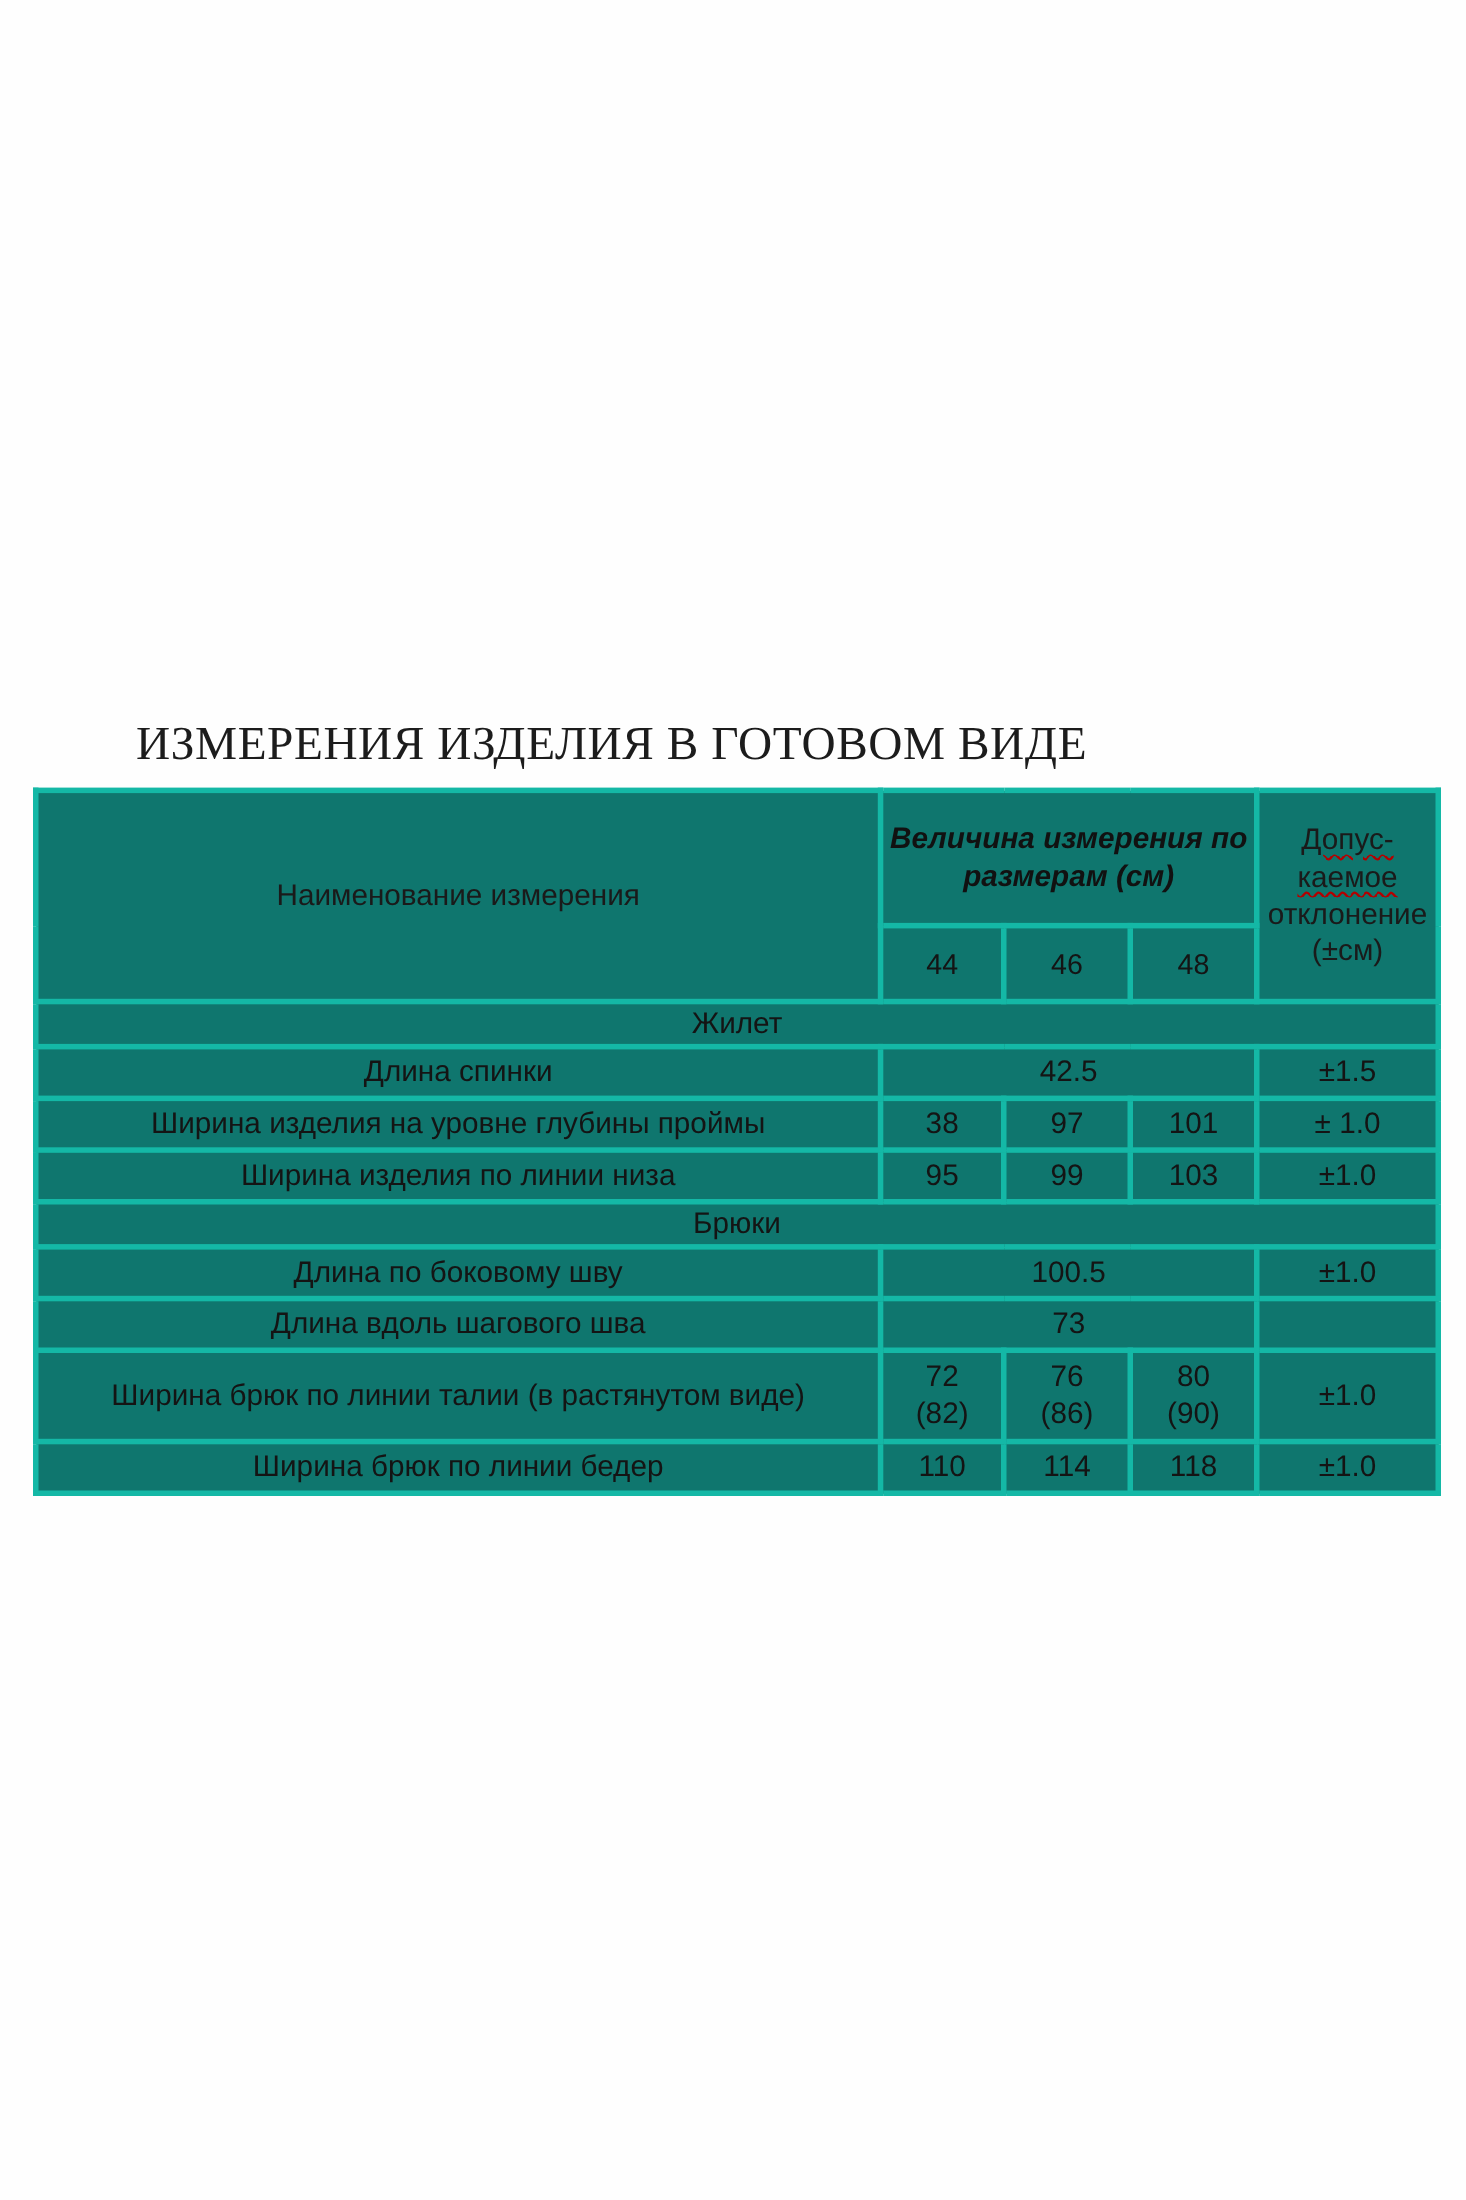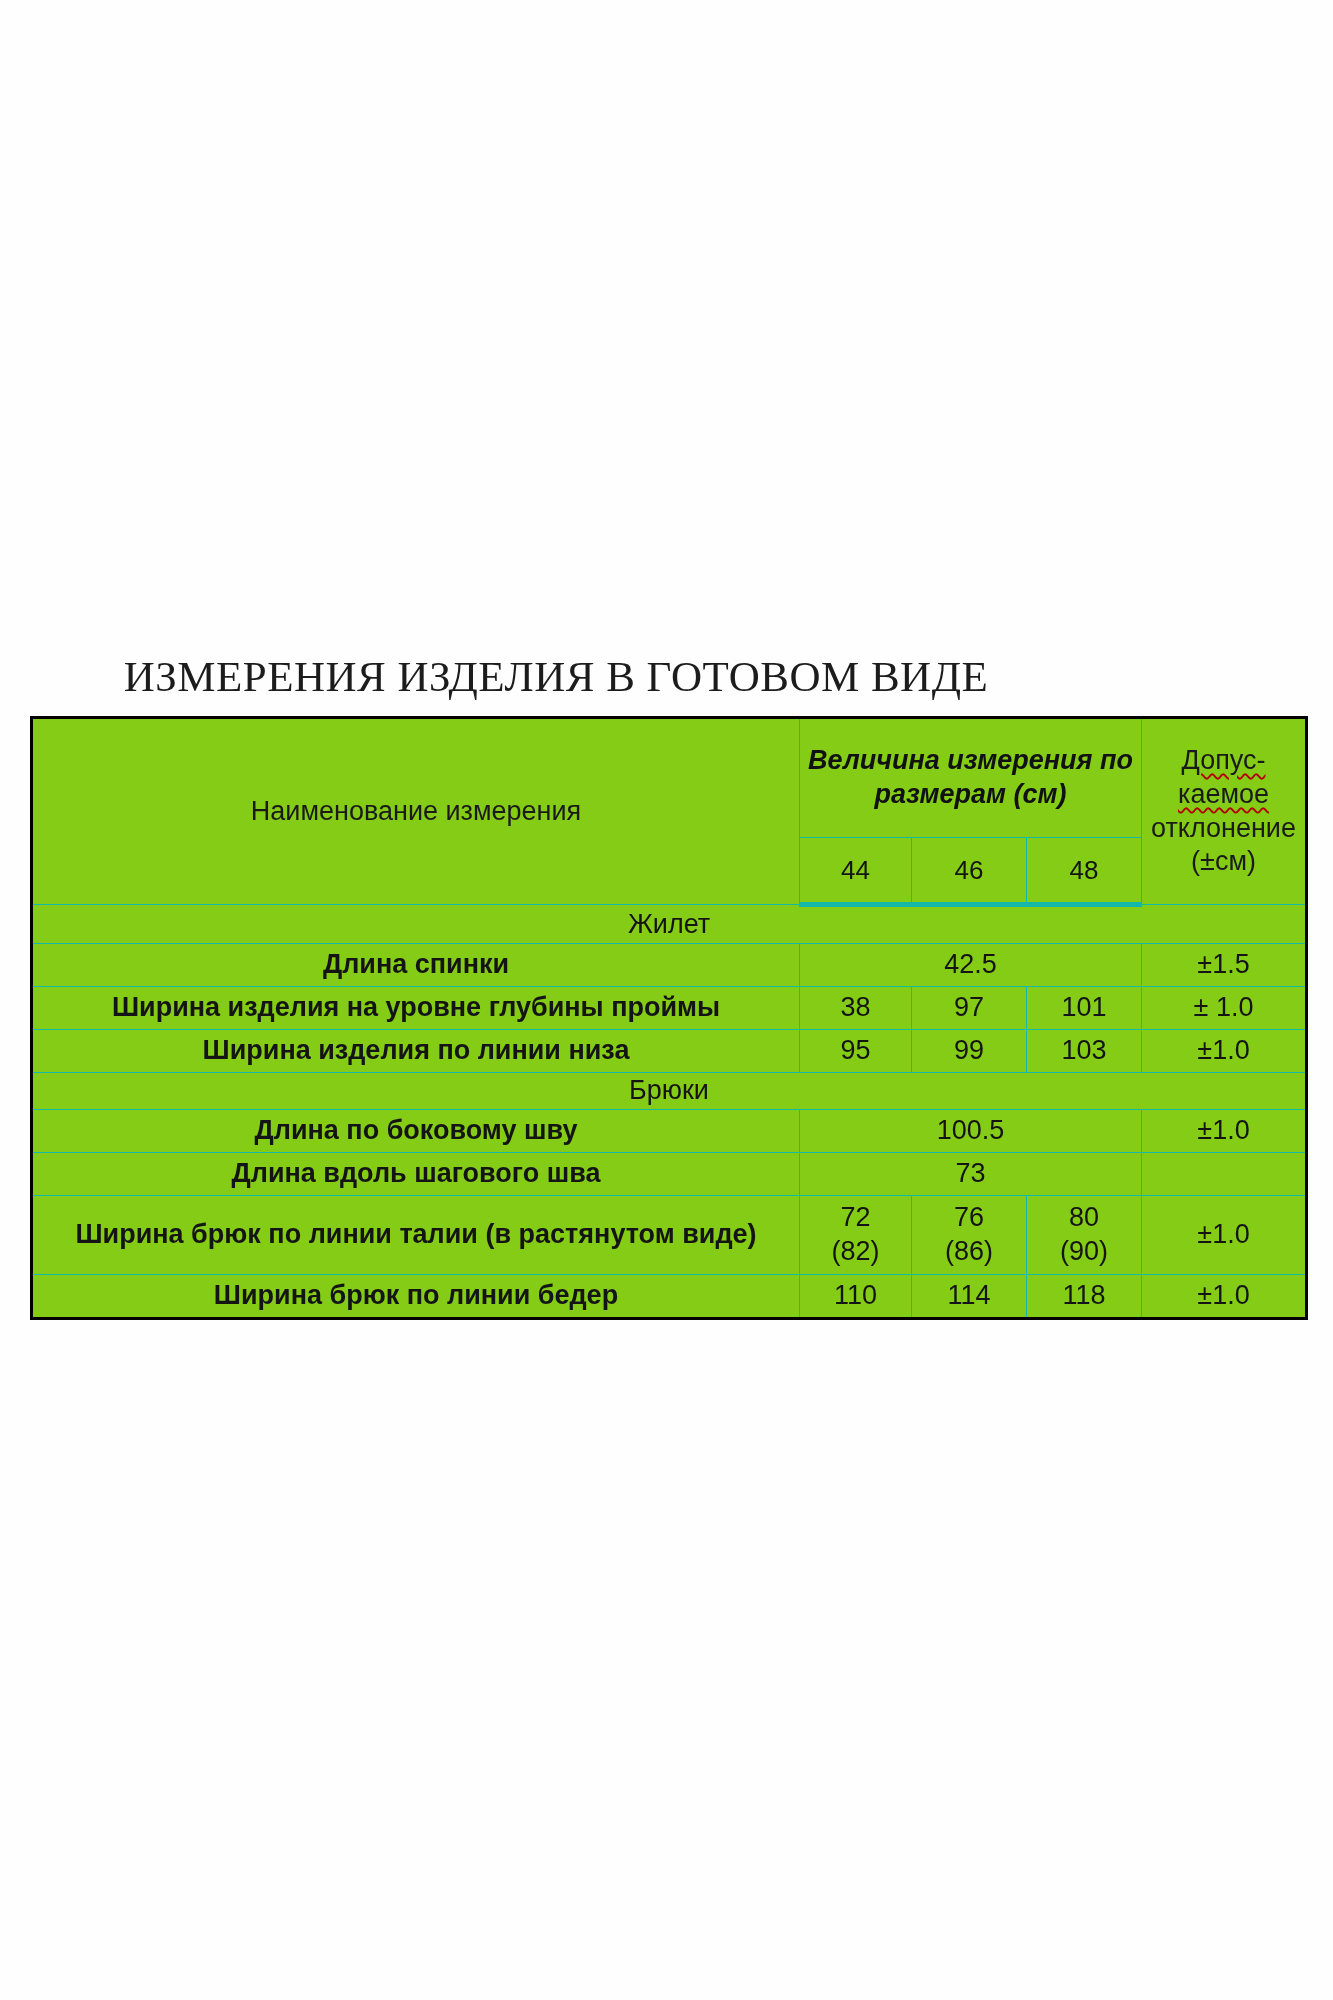--- a/index.html
+++ b/index.html
@@ -13,27 +13,27 @@
     font-size:43px;font-weight:400;color:#1c1c1c;
     letter-spacing:0.5px;white-space:nowrap;
   }
 
   table.meas{
     position:absolute;top:716px;left:30px;width:1275px;
     border-collapse:collapse;table-layout:fixed;
     font-family:"Liberation Sans",sans-serif;color:#141414;
   }
   table.meas td{
-    border:1px solid #14b8a6;
+    border:5px solid #14b8a6;
     padding:0;
     vertical-align:middle;
     text-align:center;
     font-size:27px;
     line-height:1.25;
-    background:#84cc16;
+    background:#0f766e;
   }
   table.meas{border:3px solid #000;}
   td.name-head{
     font-size:31px;text-align:center;vertical-align:middle;color:#1a1a1a;
   }
   td.group-head{
     font-size:28px;font-weight:bold;font-style:italic;
     text-align:left;vertical-align:top;
     padding:10px 8px 0 14px;line-height:1.55;color:#111;
   }
@@ -47,21 +47,21 @@
     text-decoration-thickness:2px;
     text-underline-offset:4px;
   }
   tr.sizes-row td{font-size:26px;height:64px;vertical-align:middle;}
   tr.sizes-row td, tr.header-sep td{border-bottom-width:5px;}
   td.section{
     font-size:27px;height:36px;text-align:center;
     border-top-width:3px;border-bottom-width:2px;margin-top:12px;
   }
   td.name{
-    text-align:left;padding-left:10px;font-size:27px;font-weight:bold;
+    text-align:left;padding-left:10px;font-size:27px;
   }
   td.val{white-space:pre-line;}
   tr.r-std td{height:42px;}
   tr.r-sec td{height:36px;}
   tr.r-tall td{height:78px;}
   td.top{vertical-align:top;padding-top:10px;}
 </style>
 </head>
 <body>
 

